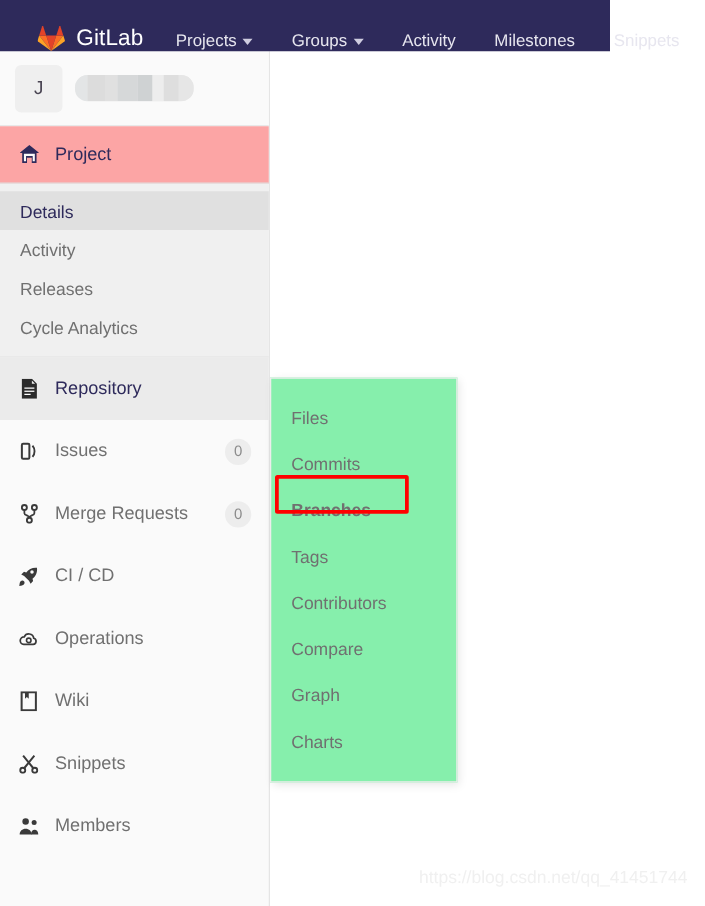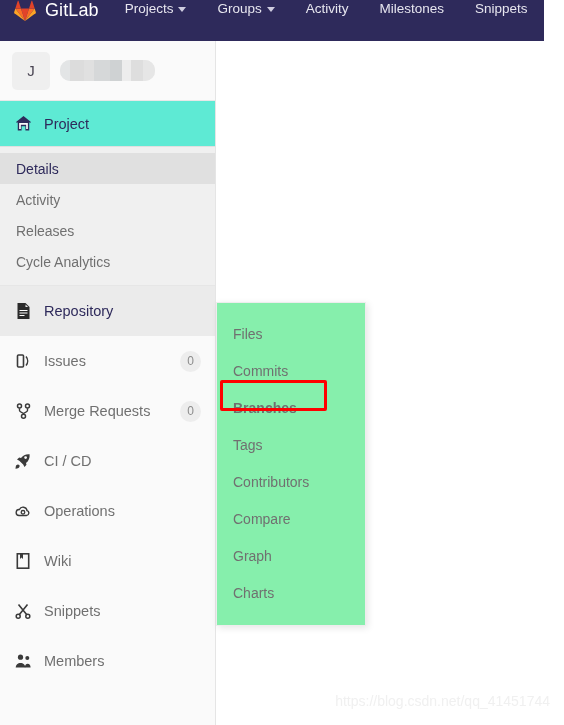--- a/index.html
+++ b/index.html
@@ -14,26 +14,26 @@
     position: relative;
     width: 564px;
     height: 725px;
     background: #ffffff;
   }
 
   
   .navbar {
     position: absolute;
     top: 0; left: 0;
-    width: 544px;
+    width: 488px;
     height: 41px;
     background: #2e2a5b;
     display: flex;
-    align-items: flex-start;
-    padding-left: 14px;
+    align-items: flex-end;
+    padding-left: 30px;
     z-index: 30;
   }
   .brand {
     display: flex;
     align-items: center;
     gap: 9px;
     margin-right: 26px;
   }
   .tanuki { width: 22px; height: 21px; display: block; }
   .brand-name {
@@ -110,21 +110,21 @@
     background: #ebebeb;
   }
   .redacted i { display: block; height: 100%; }
 
   .sb-section-head {
     height: 46px;
     display: flex;
     align-items: center;
     padding-left: 14px;
     gap: 12px;
-    background: #5eead4;
+    background: #fca5a5;
     border-bottom: 1px solid #e0e0e0;
     cursor: pointer;
   }
   .sb-section-head .sb-label {
     color: #2e2a5b;
     font-size: 14.5px;
   }
   .sb-ico {
     width: 18px; height: 18px;
     display: flex;

